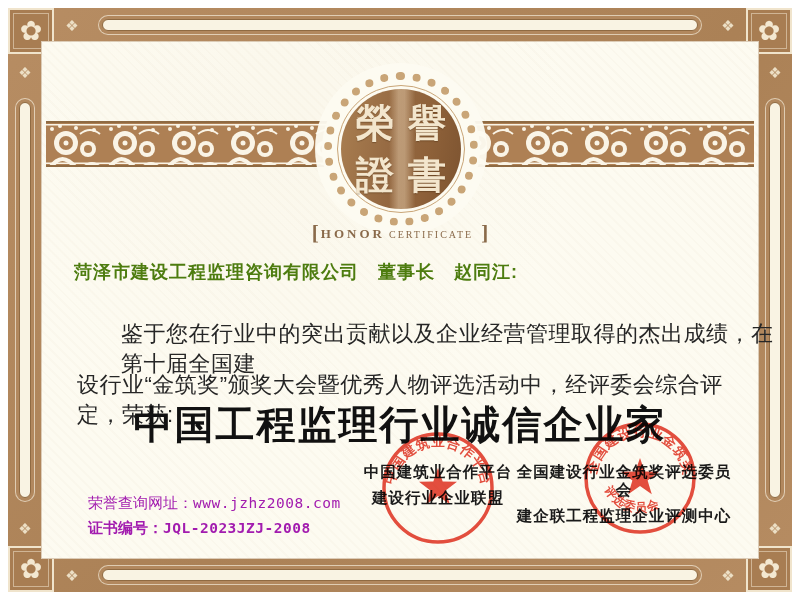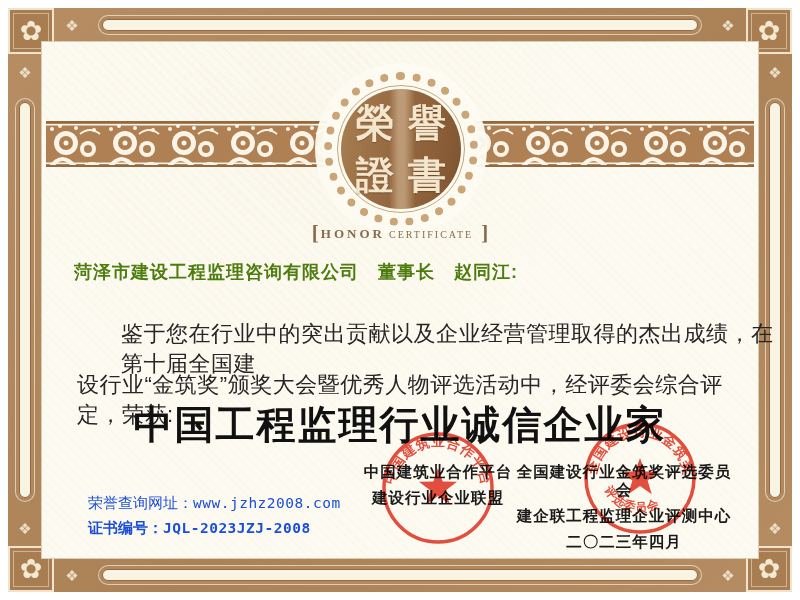--- a/index.html
+++ b/index.html
@@ -90,21 +90,21 @@
     position:absolute;left:74px;top:260px;
     font-size:18px;font-weight:bold;color:#4d7c0f;letter-spacing:1px;z-index:4;
   }
   .body-line{position:absolute;left:68px;width:668px;font-size:22px;color:#262626;letter-spacing:.5px;z-index:4;margin-left:9px;}
   .body-line.l1{top:319px;padding-left:44px;}
   .body-line.l2{top:370px;}
   .award-title{
     position:absolute;top:398px;left:0;width:100%;text-align:center;
     font-size:39px;font-weight:900;color:#111;letter-spacing:2px;z-index:4;
   }
-  .footer-left{position:absolute;left:88px;z-index:4;font-size:15px;color:#1d4ed8;text-align:right;}
+  .footer-left{position:absolute;left:88px;z-index:4;font-size:15px;color:#a21caf;text-align:right;}
   .footer-left.q{top:494px;}
   .footer-left.c{top:519px;font-weight:bold;}
   .footer-left .mono{font-family:"DejaVu Sans Mono",monospace;font-size:14.5px;letter-spacing:.5px;}
   .footer-center{position:absolute;left:347px;top:463px;width:182px;text-align:center;z-index:4;}
   .footer-right{position:absolute;left:516px;top:463px;width:216px;text-align:center;z-index:4;}
   .footer-center div,.footer-right div{
     font-size:15.5px;font-weight:bold;color:#1a1a1a;line-height:18px;margin-bottom:8px;letter-spacing:1px;
   }
   
   .seal{position:absolute;z-index:5;mix-blend-mode:multiply;opacity:.9;}
@@ -213,21 +213,20 @@
 </div>
 
 <div class="footer-center">
   <div>中国建筑业合作平台</div>
   <div>建设行业企业联盟</div>
 </div>
 
 <div class="footer-right">
   <div>全国建设行业金筑奖评选委员会</div>
   <div>建企联工程监理企业评测中心</div>
-  <div>二〇二三年四月</div>
 </div>
 
 <svg class="seal center" width="120" height="120" viewBox="0 0 120 120">
   <defs>
     <path id="arcTopC" d="M16,62 A44,44 0 1 1 104,62"></path>
   </defs>
   <circle cx="60" cy="60" r="54" fill="none" stroke="#e23b2c" stroke-width="3.5"></circle>
   <polygon points="60,40 64.7,53.5 79,53.8 67.6,62.5 71.8,76.2 60,68 48.2,76.2 52.4,62.5 41,53.8 55.3,53.5" fill="#e23b2c"></polygon>
   <text font-size="13.5" font-weight="bold" fill="#e23b2c">
     <textPath href="#arcTopC" startOffset="5" textLength="128">中国建筑业合作平台</textPath>

